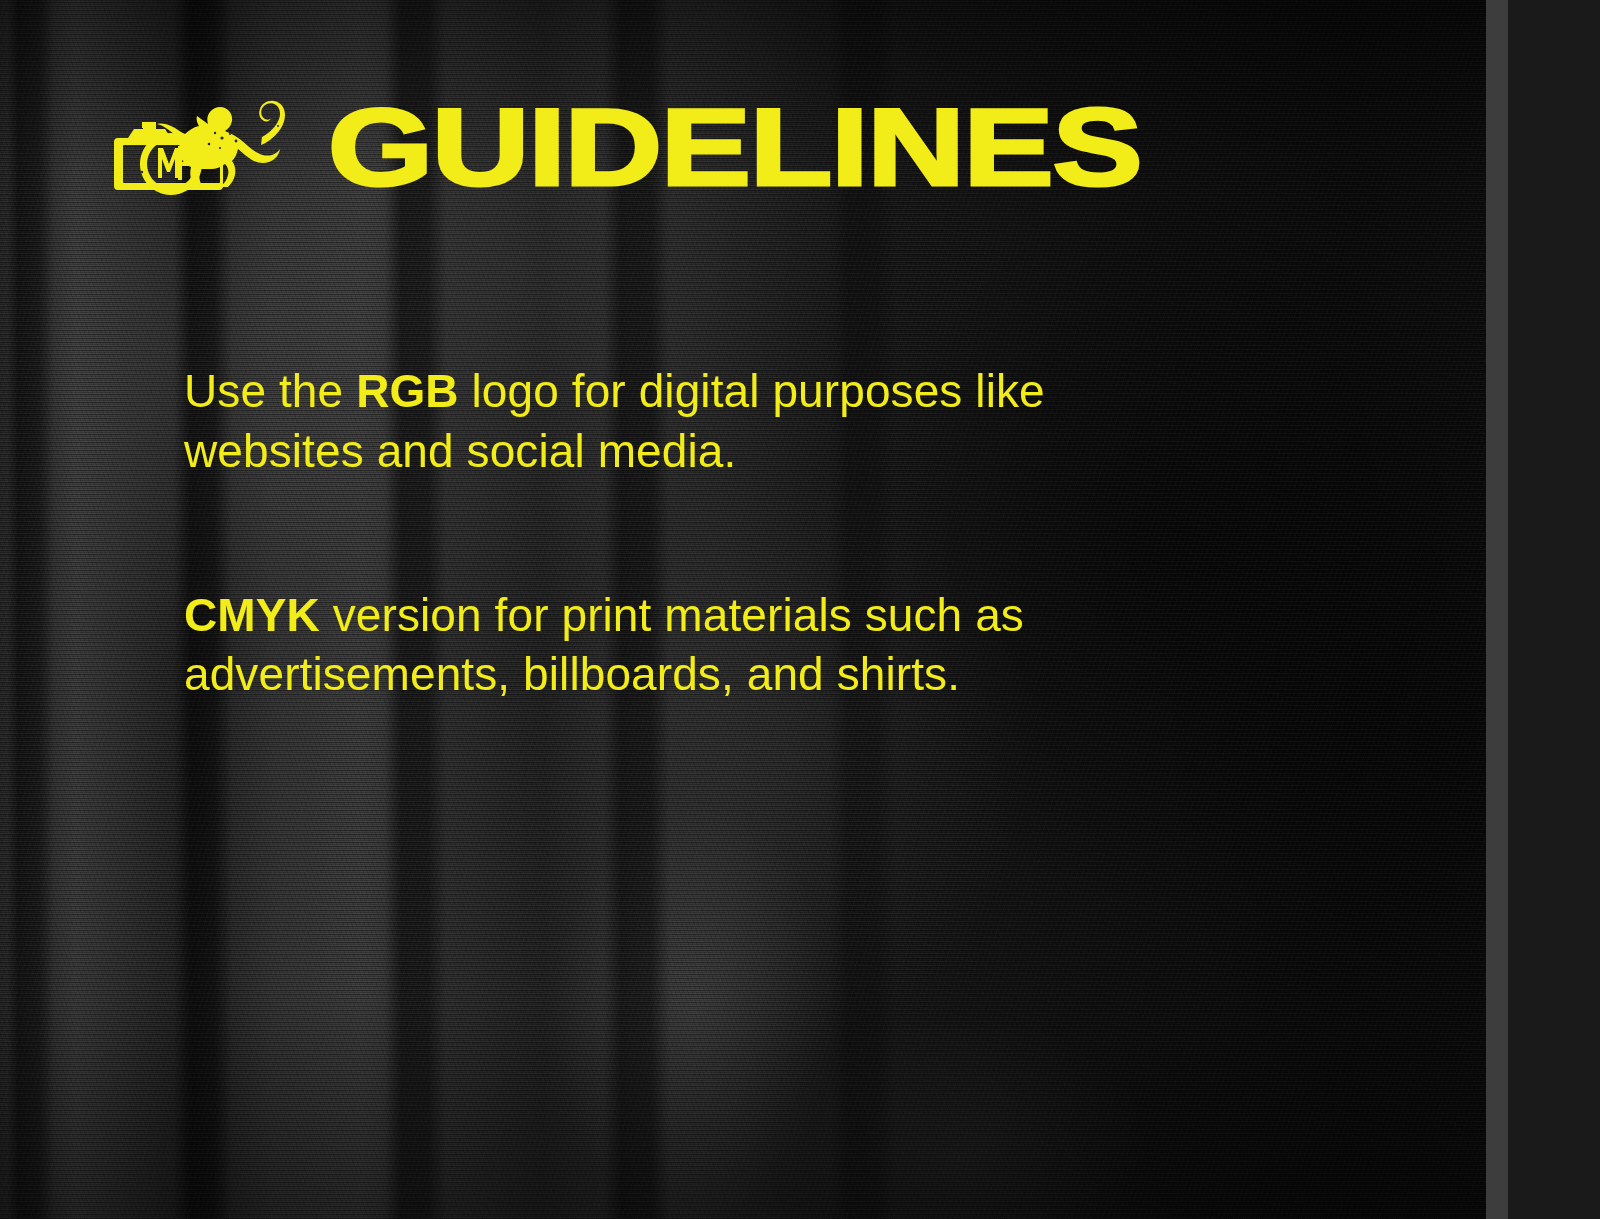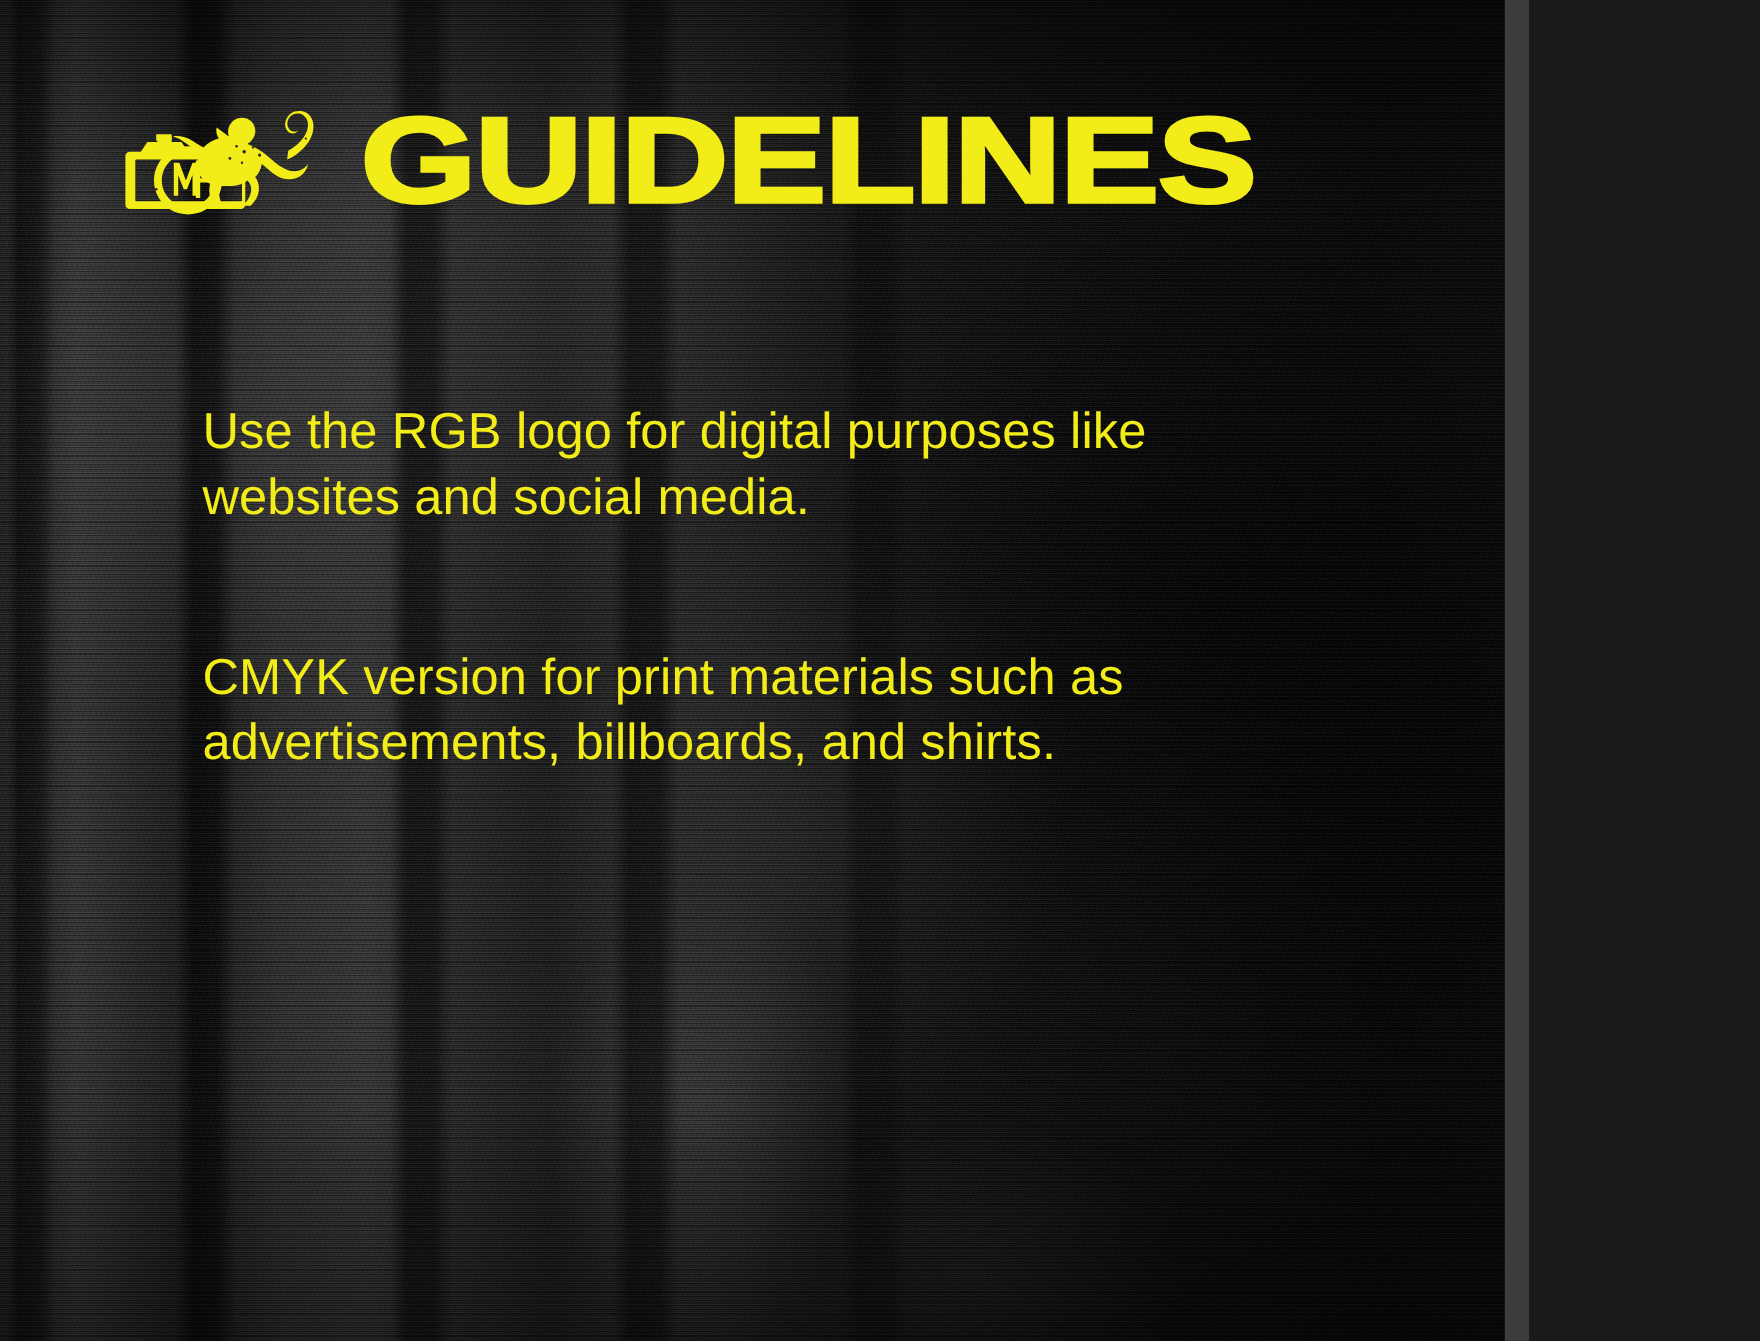--- a/index.html
+++ b/index.html
@@ -4,21 +4,21 @@
 <title>Guidelines Slide</title>
 <style>
   html, body {
     margin: 0;
     padding: 0;
     background: #1a1a1a;
   }
 
   #slide {
     position: relative;
-    width: 1390px;
+    width: 1508px;
     height: 1219px;
     overflow: hidden;
     background: #c2410c;
     font-family: "Liberation Sans", sans-serif;
   }
 
   
   .bg-photo {
     position: absolute;
     inset: 0;
@@ -161,21 +161,21 @@
     margin: 0;
     font-weight: 400;
     letter-spacing: 0.1px;
   }
 
   .para + .para {
     margin-top: 104px;
   }
 
   .para b {
-    font-weight: 400;
+    font-weight: 700;
   }
 </style>
 </head>
 <body>
 
 <div id="slide">
 
   <div class="bg-photo"></div>
   <div class="bg-bars"></div>
   <div class="bg-scan"></div>

